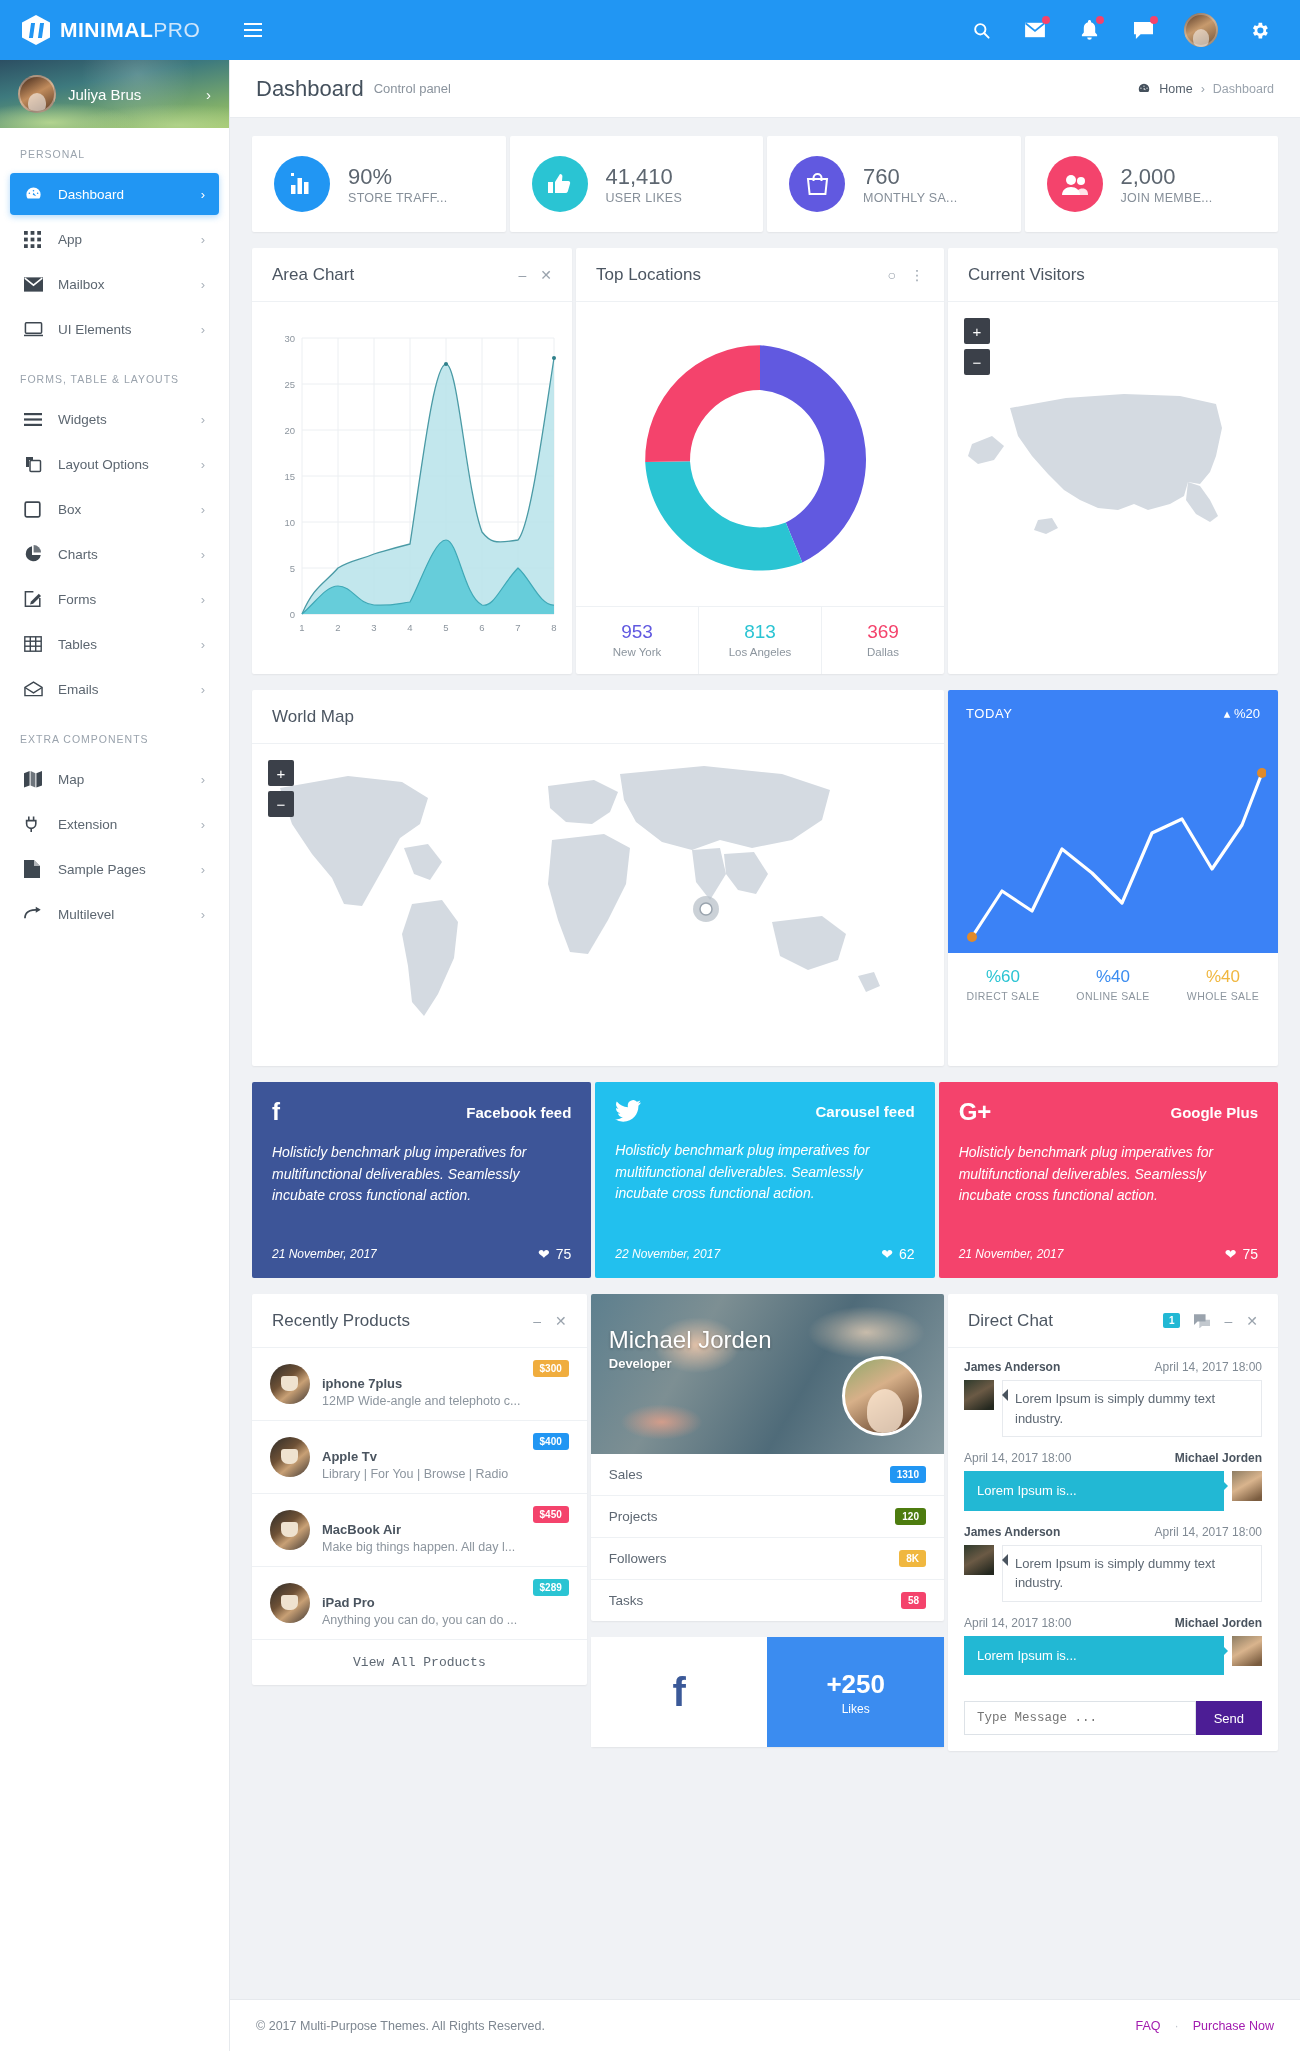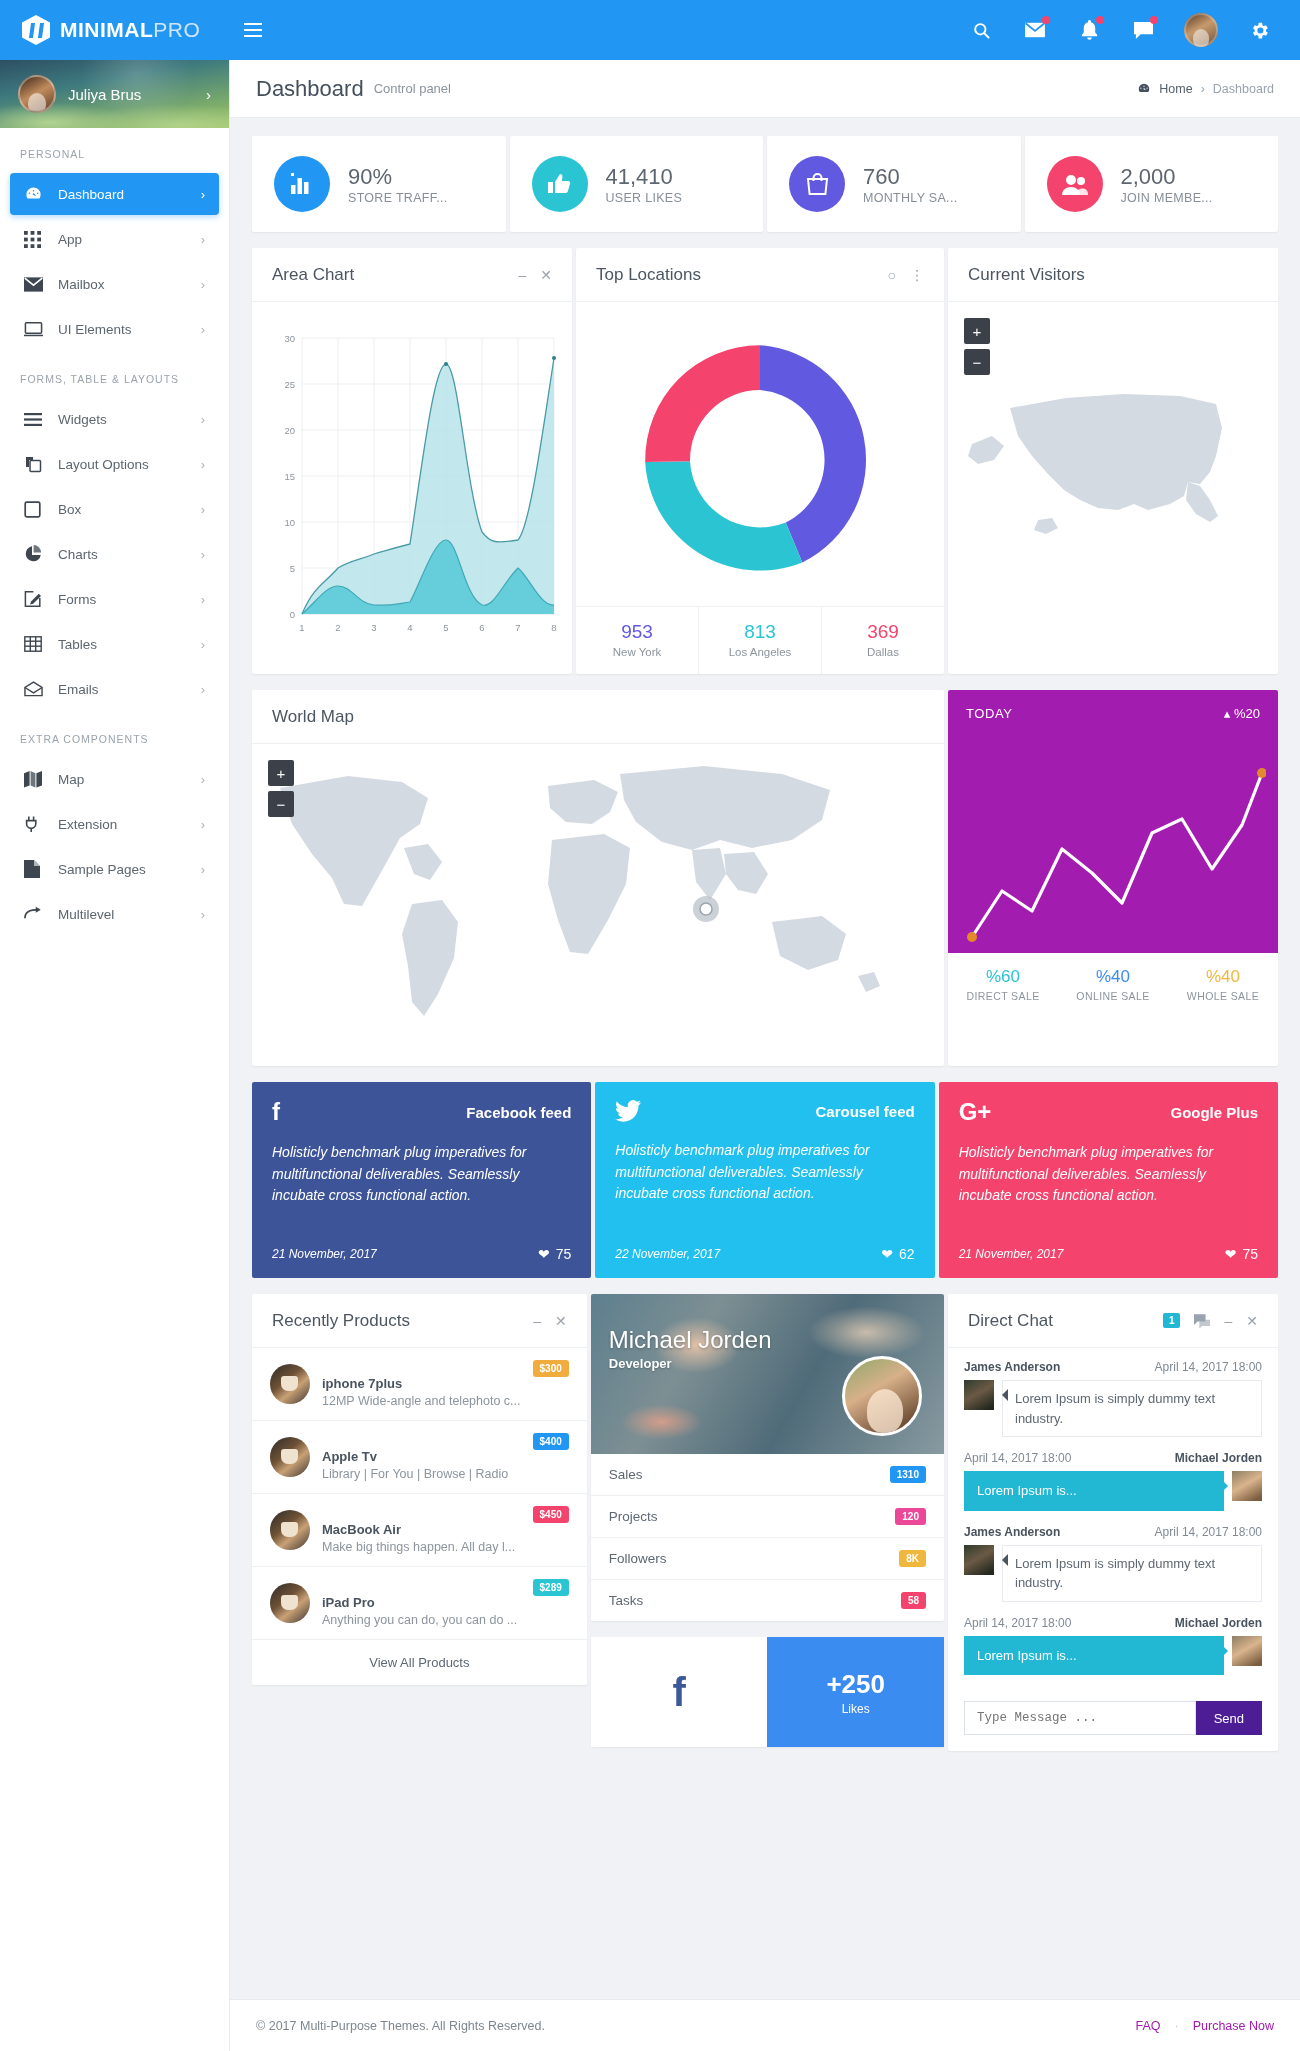--- a/index.html
+++ b/index.html
@@ -142,21 +142,21 @@
   .loc-cell{ flex:1; text-align:center; padding:14px 0 16px; }
   .loc-cell + .loc-cell{ border-left:1px solid #eef1f4; }
   .loc-num{ font-size:19px; }
   .loc-lab{ font-size:11.5px; color:#8c959e; margin-top:3px; }
 
   
   .zbtns{ position:absolute; left:16px; top:16px; display:flex; flex-direction:column; gap:5px; z-index:5;}
   .zbtn{ width:26px;height:26px;background:#3b4049;color:#fff;display:flex;align-items:center;justify-content:center;font-size:15px;cursor:pointer;border-radius:2px;}
 
   
-  .today-top{ background:#a21caf; padding:16px 32px 0 18px; position:relative; }
+  .today-top{ background:#3b82f6; padding:16px 32px 0 18px; position:relative; }
   .today-lab{ color:#fff; font-size:13px; letter-spacing:.6px; }
   .today-pct{ position:absolute; right:18px; top:16px; color:#fff; font-size:13px;}
   .today-foot{ display:flex; background:#fff; }
   .tf-cell{ flex:1; text-align:center; padding:14px 0 16px;}
   .tf-num{ font-size:17px; }
   .tf-lab{ font-size:10.5px; color:#8c959e; letter-spacing:.4px; margin-top:3px;}
 
   
   .social{ flex:1; border-radius:2px; padding:18px 20px 16px; color:#fff; display:flex; flex-direction:column; min-height:196px;}
   .soc-head{ display:flex; align-items:center; }
@@ -168,21 +168,21 @@
   .soc-likes{ margin-left:auto; display:flex; align-items:center; gap:6px; font-size:14px;}
 
   
   .prod{ display:flex; align-items:center; gap:12px; padding:12px 18px; border-bottom:1px solid #eef1f4;}
   .prod-img{ width:40px;height:40px;border-radius:50%;flex:0 0 40px;overflow:hidden;position:relative;
     background: linear-gradient(140deg,#2b2a28 0%, #6e5136 40%, #c8a075 62%, #3a3330 100%);}
   .prod-img:after{content:"";position:absolute;left:11px;top:12px;width:17px;height:15px;border-radius:3px 3px 7px 7px;background:#efe2cf;}
   .prod-name{ font-size:13px; color:#4a545f; font-weight:700;margin-top:16px; }
   .prod-desc{ font-size:12.5px; color:#8c959e; margin-top:3px; white-space:nowrap; overflow:hidden; text-overflow:ellipsis; max-width:200px;}
   .prod-badge{ margin-left:auto; align-self:flex-start; color:#fff; font-size:10px; font-weight:700; padding:3px 7px; border-radius:3px;}
-  .prod-foot{ text-align:center; padding:15px 0; font-size:13px; color:#5e6873; cursor:pointer;}
+  .prod-foot{ text-align:center; padding:15px 0; font-size:13px; color:#5e6873; cursor:pointer;font-family:Liberation Mono, monospace;}
 
   
   .prof-cover{
     height:160px; position:relative; overflow:hidden;
     background: linear-gradient(120deg,#5d7f8e 0%, #7d8f93 30%, #4f6b79 60%, #879aa0 100%);
   }
   .prof-cover:before{
     content:""; position:absolute; inset:0;
     background:
       radial-gradient(ellipse 70px 45px at 30% 32%, rgba(236,198,170,.9), transparent 62%),
@@ -830,21 +830,21 @@
               <div class="prof-name">Michael Jorden</div>
               <div class="prof-role">Developer</div>
               <div class="prof-avatar"></div>
             </div>
             <div class="prof-row">
               <span>Sales</span>
               <span class="prof-badge" style="background:#2196f3">1310</span>
             </div>
             <div class="prof-row">
               <span>Projects</span>
-              <span class="prof-badge" style="background:#ec4899">120</span>
+              <span class="prof-badge" style="background:#4d7c0f">120</span>
             </div>
             <div class="prof-row">
               <span>Followers</span>
               <span class="prof-badge" style="background:#f0b73f">8K</span>
             </div>
             <div class="prof-row" style="border-bottom:none;">
               <span>Tasks</span>
               <span class="prof-badge" style="background:#f4436c">58</span>
             </div>
           </div>

